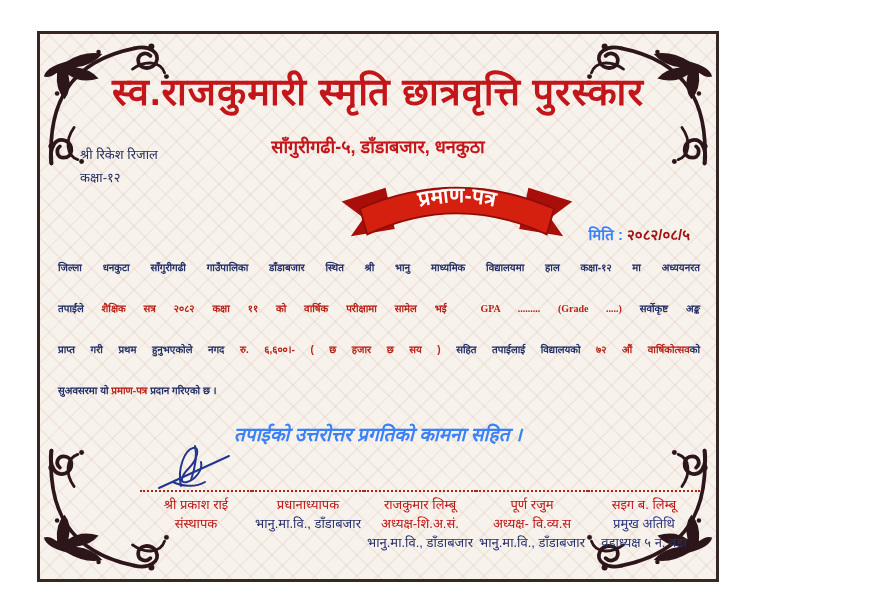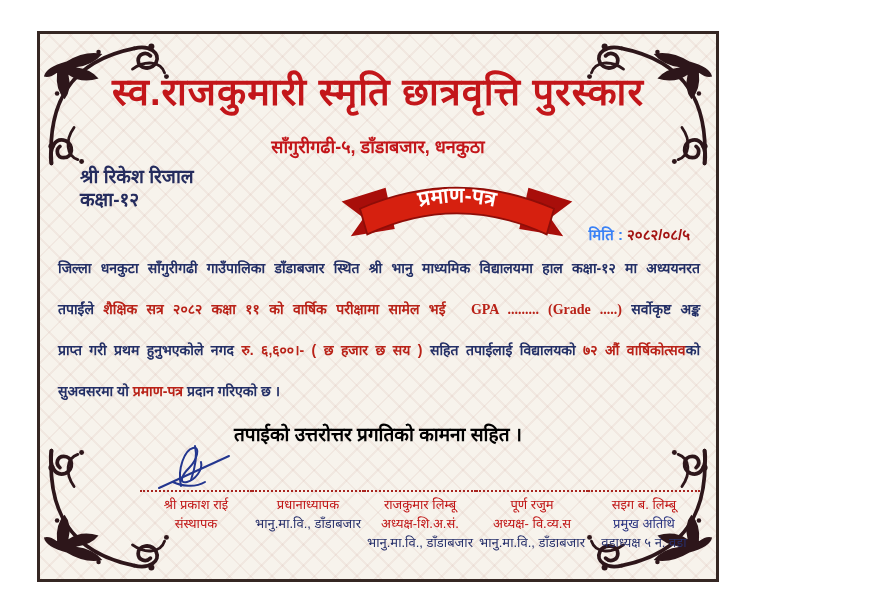--- a/index.html
+++ b/index.html
@@ -24,35 +24,35 @@
   .title {
     position:absolute; left:60px; right:56px; top:64px;
     text-align:center; font-size:38px; font-weight:bold; color:#c3161a;
     letter-spacing:1px; white-space:nowrap;
   }
   .subtitle {
     position:absolute; left:60px; right:56px; top:134px;
     text-align:center; font-size:18px; font-weight:bold; color:#c3161a;
   }
 
-  .recipient { position:absolute; left:80px; top:165px; color:#252c5e; font-weight:bold; font-size:19px; line-height:23px; }
+  .recipient { position:absolute; left:80px; top:143px; color:#252c5e; font-weight:normal; font-size:13px; line-height:23px; }
 
   .ribbon { position:absolute; left:338px; top:170px; width:238px; height:72px; }
 
   .date-line { position:absolute; right:62px; top:224px; font-size:15px; font-weight:bold; white-space:nowrap; }
   .date-line .lbl { color:#3b82f6; }
   .date-line .val { color:#a31312; }
 
-  .body-text { position:absolute; left:58px; right:52px; top:258px; font-size:14px; font-weight:bold; color:#232f66; }
+  .body-text { position:absolute; left:58px; right:52px; top:258px; font-size:10px; font-weight:bold; color:#232f66; }
   .body-line { height:41px; line-height:20px; }
   .jst { text-align:justify; text-align-last:justify; }
   .red { color:#b92218; }
   .latin { font-family:"Liberation Serif", serif; font-weight:bold;margin-left:16px; }
 
-  .closing { position:absolute; left:60px; right:56px; top:421px; text-align:center; font-size:19px; font-weight:bold; color:#000000; }
+  .closing { position:absolute; left:60px; right:56px; top:421px; text-align:center; font-size:19px; font-weight:bold; color:#3b82f6;font-style:italic; }
 
   .sig-row {
     position:absolute; left:140px; right:72px; top:490px;
     display:flex; justify-content:space-between;
   }
   .sig-col { position:relative; text-align:center; font-weight:normal; font-size:13px; line-height:19px; width:150px; }
   .sig-col .dots { border-top:2px dotted #a82520; width:112px; margin:0 auto 3px auto; height:0; }
   .sig-name { color:#c01515; }
   .sig-role { color:#c01515; }
   .sig-role.blue { color:#2b3480; }

